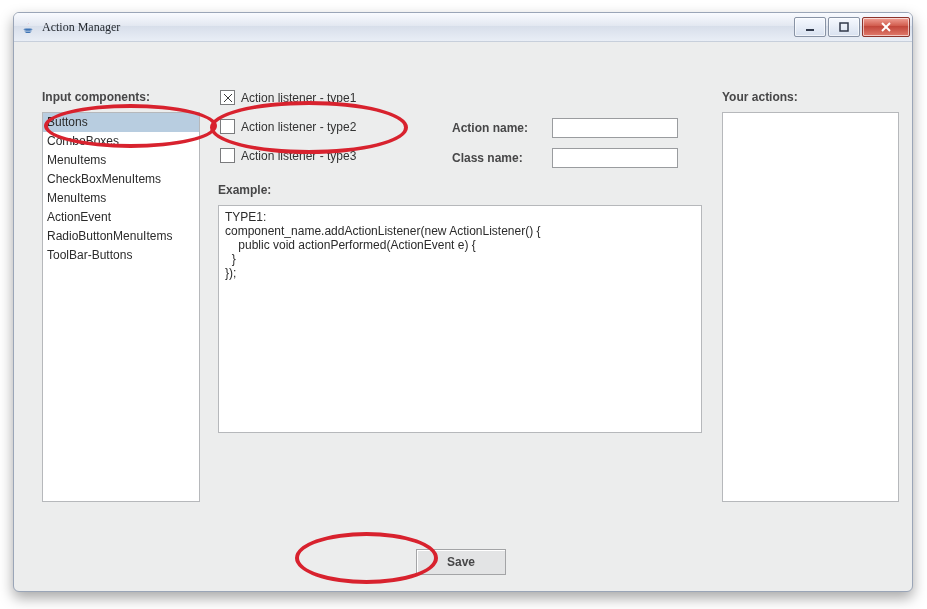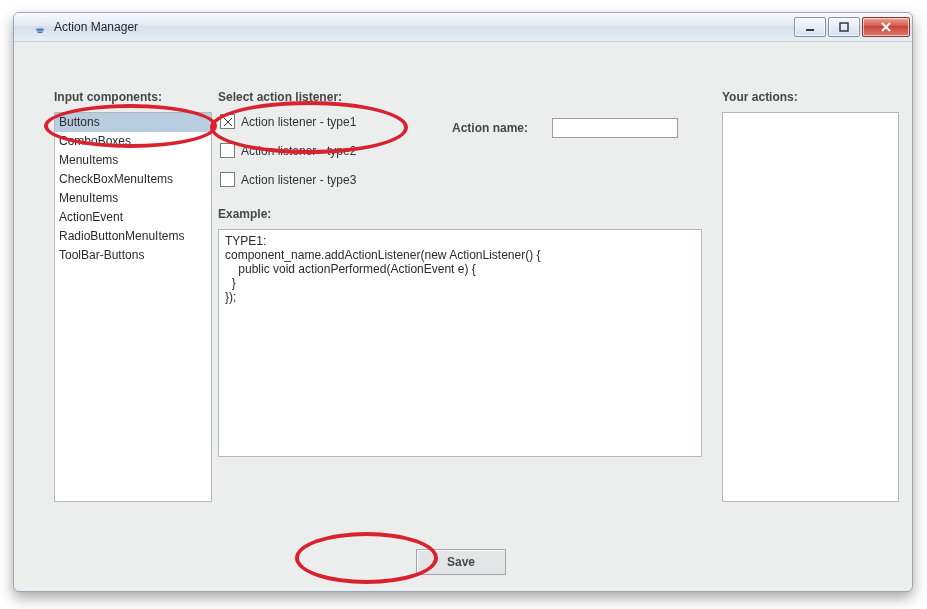--- a/index.html
+++ b/index.html
@@ -29,21 +29,22 @@
     border:1px solid var(--title-border);
     border-radius:6px;
     box-shadow:0 6px 14px rgba(0,0,0,.35);
     overflow:hidden;
   }
   .titlebar{
     height:28px;
     background:linear-gradient(#f9fbff,#e3e8f1 45%,#d7deea 46%,#e9eef6);
     border-bottom:1px solid #c7cfdb;
     display:flex;align-items:center;
-    padding:0 2px 0 18px;
+    padding:0 2px 0 6px;
+    font-family:Liberation Serif, serif;
   }
   .titlebar .java-icon{
     width:16px;height:16px;margin-right:6px;flex:none;
   }
   .titlebar .title{flex:none;color:#24292f;font-size:12px;}
   .titlebar .spacer{flex:1;}
   .winbtn{
     width:30px;height:18px;margin-left:2px;
     border:1px solid #8893a5;border-radius:2px;
     background:linear-gradient(#f6f9ff,#d8e1ef);
@@ -51,21 +52,21 @@
     box-shadow:inset 0 0 0 1px rgba(255,255,255,.6);
   }
   .winbtn.close{width:46px;background:linear-gradient(#f1a196,#d05a4b 45%,#c2463a 46%,#e07a6c);
     border-color:#8d342c;}
   .winbtn svg{display:block;}
 
   
   .client{position:absolute;left:0;right:0;top:29px;bottom:0;padding:22px 28px 16px;}
   .heading{font-weight:bold;color:var(--heading);font-size:12px;display:block;}
 
-  .col-input{position:absolute;left:40px;top:48px;width:160px;}
+  .col-input{position:absolute;left:28px;top:48px;width:160px;}
   .col-input .heading{margin-bottom:8px;}
   .list{
     background:var(--panel-bg);
     border:1px solid var(--list-border);
     width:156px;height:388px;
   }
   .list .item{
     padding:2px 4px 3px;font-size:12px;color:#2b2b2b;cursor:default;
   }
   .list .item.selected{background:var(--selection-bg);}
@@ -172,21 +173,20 @@
             <div class="item">MenuItems</div>
             <div class="item">CheckBoxMenuItems</div>
             <div class="item">MenuItems</div>
             <div class="item">ActionEvent</div>
             <div class="item">RadioButtonMenuItems</div>
             <div class="item">ToolBar-Buttons</div>
           </div>
       </div>
 
       <div class="col-mid">
-        <span class="heading" style="display:block;margin-bottom:10px;">Select action listener:</span>
         <div id="listenerBox">
             <div class="cb-row">
               <span class="cb checked"></span>
               <span class="cb-label">Action listener - type1</span>
             </div>
             <div class="cb-row">
               <span class="cb"></span>
               <span class="cb-label">Action listener - type2</span>
             </div>
             <div class="cb-row">
@@ -201,20 +201,24 @@
     public void actionPerformed(ActionEvent e) {
   }
 });</div>
       </div>
 
       <div class="fields">
         <div class="field-row">
           <label>Action name:</label>
           <input type="text" value="" style="">
         </div>
+        <div class="field-row">
+          <label>Class name:</label>
+          <input type="text" value="" style="">
+        </div>
       </div>
 
       <div class="col-right">
         <span class="heading">Your actions:</span>
         <div class="actions-box"></div>
       </div>
 
       <div class="btn-save-row">
         <span class="btn" style="min-width:60px">Save</span>
       </div>

